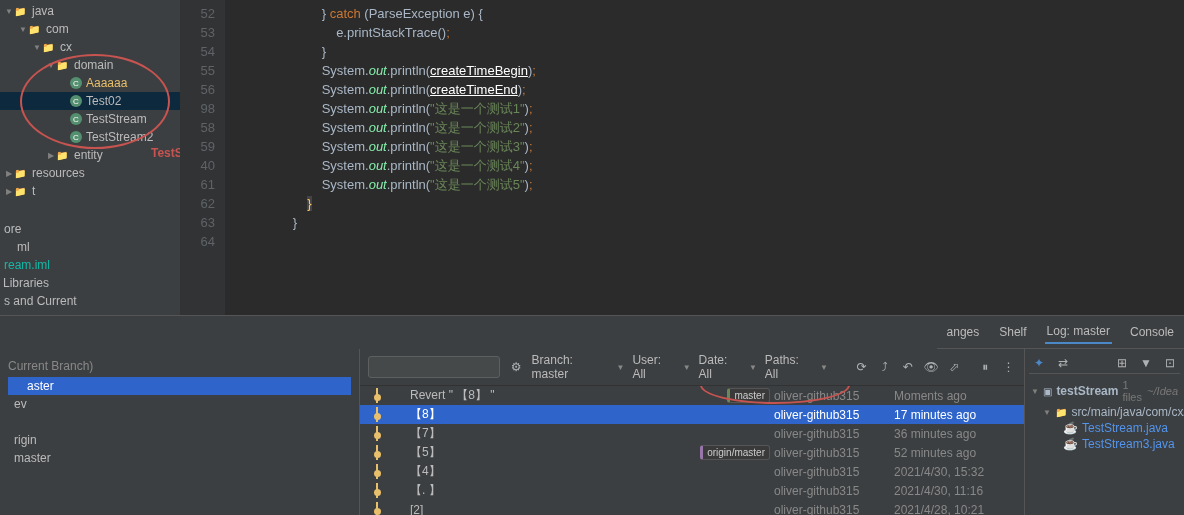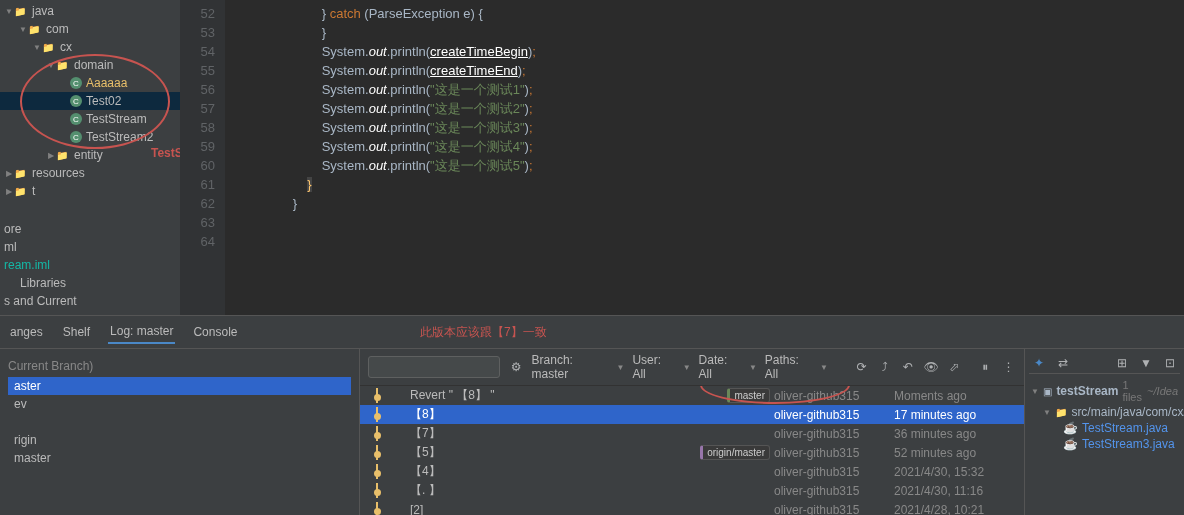--- a/index.html
+++ b/index.html
@@ -13,28 +13,28 @@
 .folder-icon { color:#a9b7c6; }
 .class-icon { background:#548f6f; border-radius:50%; color:#fff; width:12px; height:12px; font-size:8px; }
 .red-annot { color:#c75450; font-weight:bold; position:absolute; }
 .annot-circle { position:absolute; border:2px solid #c75450; border-radius:50%; pointer-events:none; }
 
 .editor { flex:1; background:#2b2b2b; display:flex; font-family:Consolas,monospace; font-size:13px; position:relative; }
 .gutter { width:45px; background:#313335; text-align:right; padding-right:10px; color:#606366; line-height:19px; padding-top:4px; }
 .code-area { flex:1; padding:4px 10px; line-height:19px; }
 .code-line { white-space:pre; }
 .k-orange { color:#cc7832; }
-.k-purple { color:#ffffff; font-style:italic; }
+.k-purple { color:#86efac; font-style:italic; }
 .k-str { color:#6a8759; }
 .k-fn { color:#ffffff; text-decoration:underline; }
 .k-def { color:#a9b7c6; }
 .k-semi { color:#cc7832; }
 .k-brace-h { background:#444; color:#ffc66d; }
 
-.bottom { height:200px; border-top:1px solid #555; display:flex; flex-direction:column; }
+.bottom { height:200px; border-top:1px solid #555; display:flex; flex-direction:column;align-items:flex-end; }
 .tabs { display:flex; align-items:center; padding:4px 8px; border-bottom:1px solid #555; gap:16px; position:relative; }
 .tab { color:#bbb; cursor:pointer; padding:4px 2px; }
 .tab.active { border-bottom:2px solid #4a88c7; color:#bbb; }
 .tab-red { color:#c75450; font-weight:normal; position:absolute; left:420px; }
 
 .log-area { flex:1; display:flex; }
 .log-left { width:360px; border-right:1px solid #555; padding:6px 8px; }
 .log-center { flex:1; display:flex; flex-direction:column; }
 .log-right { width:160px; border-left:1px solid #555; padding:4px; background:#3c3f41; }
 
@@ -63,21 +63,21 @@
 .rt-icon.blue { color:#4a88c7; }
 .file-tree { padding:4px 0; }
 .ft-item { display:flex; align-items:center; padding:1px 2px; gap:4px; }
 .ft-chev { color:#808080; font-size:8px; width:8px; }
 .ft-folder { color:#a9b7c6; font-size:10px; }
 .ft-name { color:#a9b7c6; }
 .ft-count { color:#787878; font-size:11px; }
 .ft-path { color:#787878; font-size:11px; font-style:italic; }
 .ft-blue { color:#5394ec; }
 
-.branch-sel { background:#2f65ca; color:#fff; padding:2px 6px; }
+.branch-sel { background:#2f65ca; color:#fff; padding:2px 19px; }
 .branch-item { padding:2px 6px; }
 </style>
 </head>
 <body>
 
 <div class="main">
   <div class="sidebar" id="sidebar">
     <div class="annot-circle" style="left:20px;top:54px;width:150px;height:95px;"></div>
     <div class="red-annot" style="left:151px;top:145px;">TestStream3被删除</div>
   <div class="tree-item" style="padding-left: 4px;">
@@ -132,51 +132,52 @@
       </div>
       <div class="tree-item" style="padding-left: 4px;">
         <span class="chev">▶</span>
         <span class="icon folder-icon">📁</span>
         <span>t</span>
       </div>
       <div style="height: 20px;"></div>
       <div class="tree-item" style="padding-left: 4px;">
         <span>ore</span>
       </div>
-      <div class="tree-item" style="padding-left: 4px;">
+      <div class="tree-item" style="padding-left: 4px; margin-left: 13px;">
         <span>ml</span>
       </div>
       <div class="tree-item" style="padding-left: 4px;">
         <span style="color: #14b8a6;">ream.iml</span>
       </div>
-      <div class="tree-item" style="padding-left: 20px; text-align: right;">
+      <div class="tree-item" style="padding-left: 3px; text-align: right;">
         <span>Libraries</span>
       </div>
       <div class="tree-item" style="padding-left: 4px;">
         <span>s and Current</span>
       </div>
     </div>
   <div class="editor">
     <div class="gutter" id="gutter">
         <div>52</div>
         <div>53</div>
         <div>54</div>
         <div>55</div>
         <div>56</div>
-        <div>57</div>
+        <div>98</div>
         <div>58</div>
         <div>59</div>
-        <div>60</div>
+        <div>40</div>
         <div>61</div>
         <div>62</div>
         <div>63</div>
         <div>64</div>
       </div>
     <div class="code-area" id="code">
         <div class="code-line">                        <span class="k-def">} </span><span class="k-orange">catch</span><span class="k-def"> (ParseException e) {</span></div>
+        <div class="code-line">                            <span class="k-def">e.printStackTrace()</span><span class="k-semi">;</span></div>
         <div class="code-line">                        <span class="k-def">}</span></div>
         <div class="code-line">                        <span class="k-def">System.</span><span class="k-purple">out</span><span class="k-def">.println(</span><span class="k-fn">createTimeBegin</span><span class="k-def">)</span><span class="k-semi">;</span></div>
         <div class="code-line">                        <span class="k-def">System.</span><span class="k-purple">out</span><span class="k-def">.println(</span><span class="k-fn">createTimeEnd</span><span class="k-def">)</span><span class="k-semi">;</span></div>
         <div class="code-line">                        <span class="k-def">System.</span><span class="k-purple">out</span><span class="k-def">.println(</span><span class="k-str">"这是一个测试1"</span><span class="k-def">)</span><span class="k-semi">;</span></div>
         <div class="code-line">                        <span class="k-def">System.</span><span class="k-purple">out</span><span class="k-def">.println(</span><span class="k-str">"这是一个测试2"</span><span class="k-def">)</span><span class="k-semi">;</span></div>
         <div class="code-line">                        <span class="k-def">System.</span><span class="k-purple">out</span><span class="k-def">.println(</span><span class="k-str">"这是一个测试3"</span><span class="k-def">)</span><span class="k-semi">;</span></div>
         <div class="code-line">                        <span class="k-def">System.</span><span class="k-purple">out</span><span class="k-def">.println(</span><span class="k-str">"这是一个测试4"</span><span class="k-def">)</span><span class="k-semi">;</span></div>
         <div class="code-line">                        <span class="k-def">System.</span><span class="k-purple">out</span><span class="k-def">.println(</span><span class="k-str">"这是一个测试5"</span><span class="k-def">)</span><span class="k-semi">;</span></div>
         <div class="code-line">                    <span class="k-brace-h">}</span></div>
         <div class="code-line">                <span class="k-def">}</span></div>

